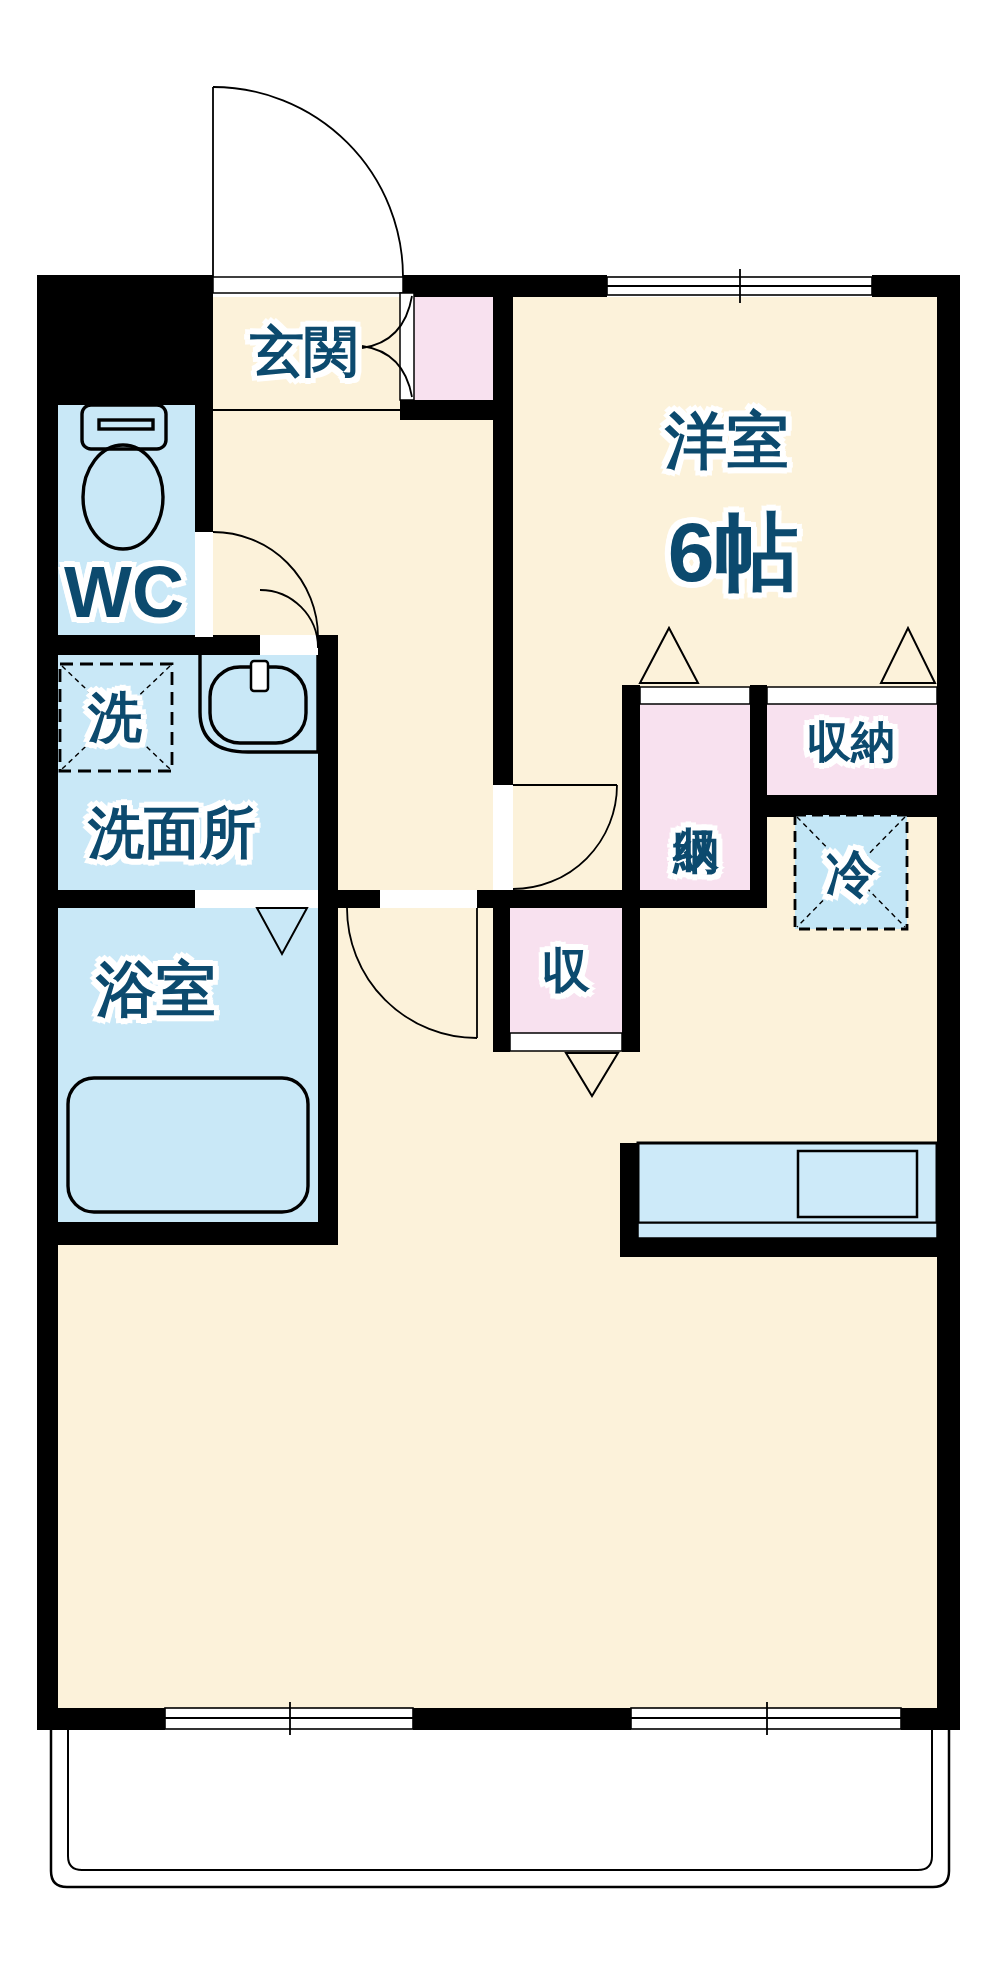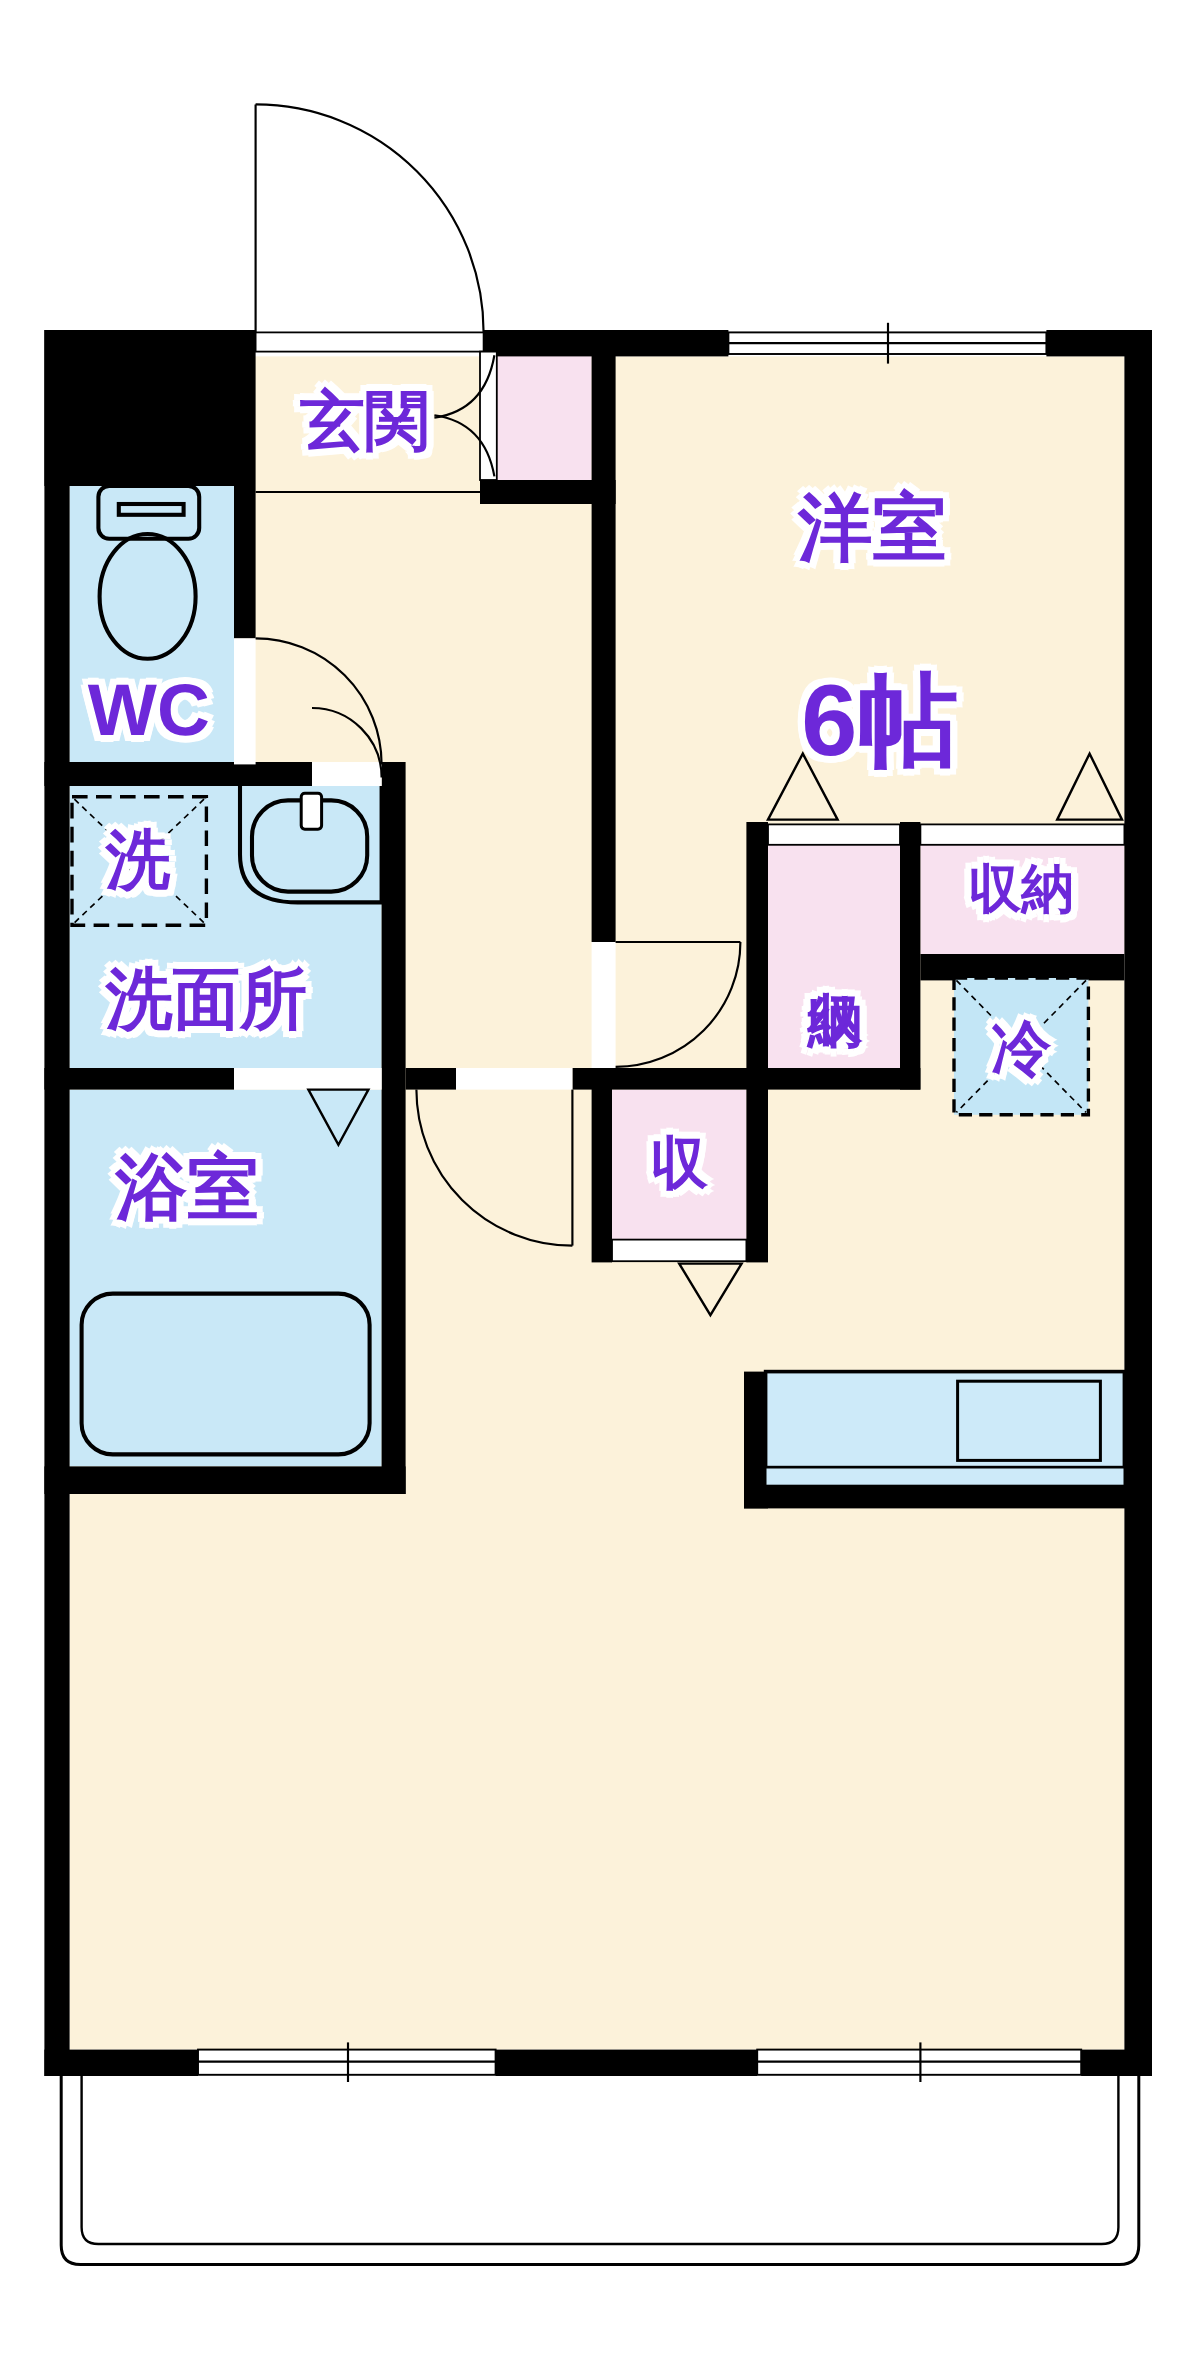--- a/index.html
+++ b/index.html
@@ -17,21 +17,21 @@
   #plan svg{position:absolute;left:0;top:0;}
   .wall{fill:var(--c-wall);}
   .floor{fill:var(--c-floor);}
   .wet{fill:var(--c-wet);}
   .closet{fill:var(--c-closet);}
   .gap{fill:#fff;}
   .strip{fill:#fff;stroke:#000;stroke-width:1.5;}
   .ln{fill:none;stroke:#000;stroke-width:1.8;}
   .fx{fill:none;stroke:#000;stroke-width:3.4;}
   .win{fill:#fff;stroke:#000;stroke-width:1.6;}
-  .lbl{position:absolute;transform:translate(-50%,-50%);color:#6d28d9;font-weight:bold;
+  .lbl{position:absolute;transform:translate(-50%,-50%);color:#0c4a6e;font-weight:bold;
        white-space:nowrap;line-height:1.04;z-index:5;
        text-shadow:-5px -5px 0 #fff,5px -5px 0 #fff,-5px 5px 0 #fff,5px 5px 0 #fff,
                    -6px 0 0 #fff,6px 0 0 #fff,0 -6px 0 #fff,0 6px 0 #fff,0 0 7px #fff;}
   .vert{writing-mode:vertical-rl;text-orientation:upright;letter-spacing:4px;}
 </style>
 </head>
 <body>
 
 <div id="plan">
   <svg width="1000" height="1968" viewBox="0 0 1000 1968">
@@ -147,22 +147,22 @@
       <g>
         <rect x="638" y="1143" width="299" height="80" fill="var(--c-counter)" stroke="#000" stroke-width="3"></rect>
         <rect x="798" y="1151" width="119" height="66" fill="var(--c-counter)" stroke="#000" stroke-width="2.5"></rect>
         <rect x="638" y="1223" width="299" height="15" fill="var(--c-counter)" stroke="#000" stroke-width="1.5"></rect>
       </g>
     </g>
   </svg>
 
   <div class="lbl" style="left:304px;top:351px;font-size:54px;">玄関</div>
   <div class="lbl" style="left:727px;top:441px;font-size:62px;">洋室</div>
-  <div class="lbl" style="left:733px;top:553px;font-size:84px;margin-top:48px;">6帖</div>
-  <div class="lbl" style="left:124px;top:592px;font-size:61px;text-align:right;">WC</div>
+  <div class="lbl" style="left:733px;top:553px;font-size:84px;">6帖</div>
+  <div class="lbl" style="left:124px;top:592px;font-size:72px;text-align:right;">WC</div>
   <div class="lbl" style="left:115px;top:717px;font-size:54px;">洗</div>
   <div class="lbl" style="left:172px;top:833px;font-size:56px;">洗面所</div>
   <div class="lbl" style="left:156px;top:990px;font-size:60px;text-align:center;">浴室</div>
   <div class="lbl vert" style="left:696px;top:793px;font-size:46px;">収納</div>
   <div class="lbl" style="left:851px;top:742px;font-size:44px;">収納</div>
   <div class="lbl" style="left:851px;top:874px;font-size:50px;">冷</div>
   <div class="lbl" style="left:566px;top:971px;font-size:48px;">収</div>
 </div>
 
 </body></html>

